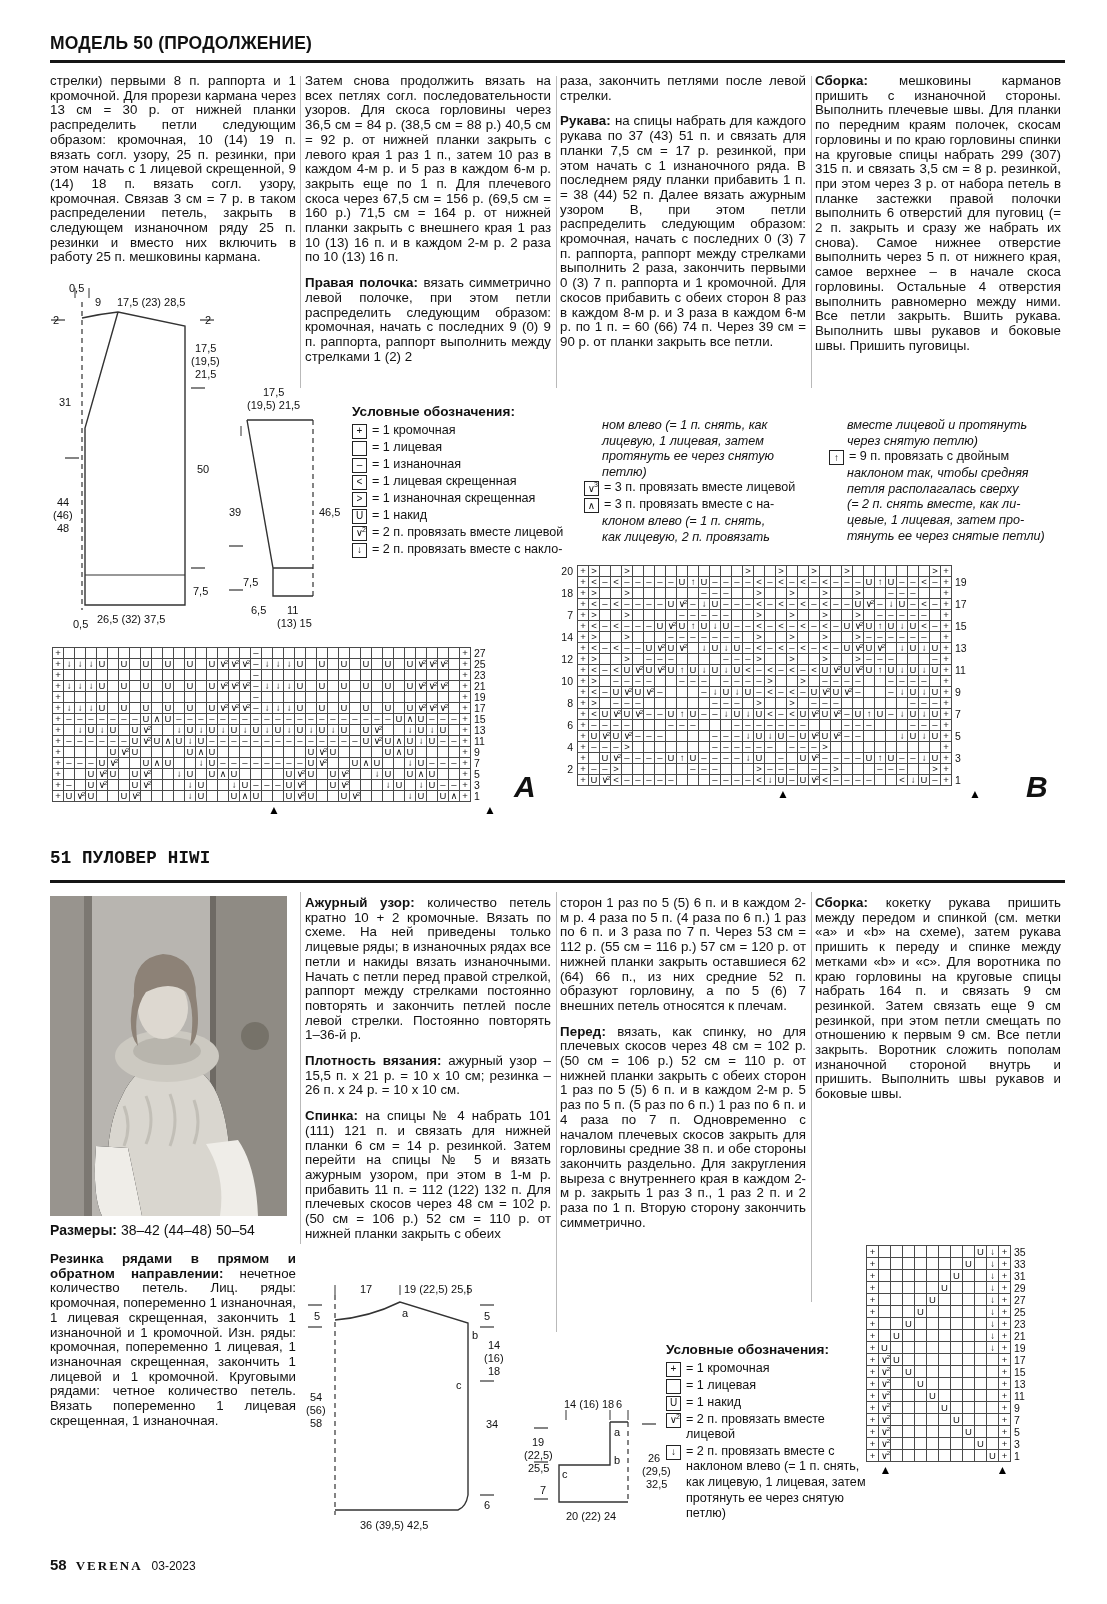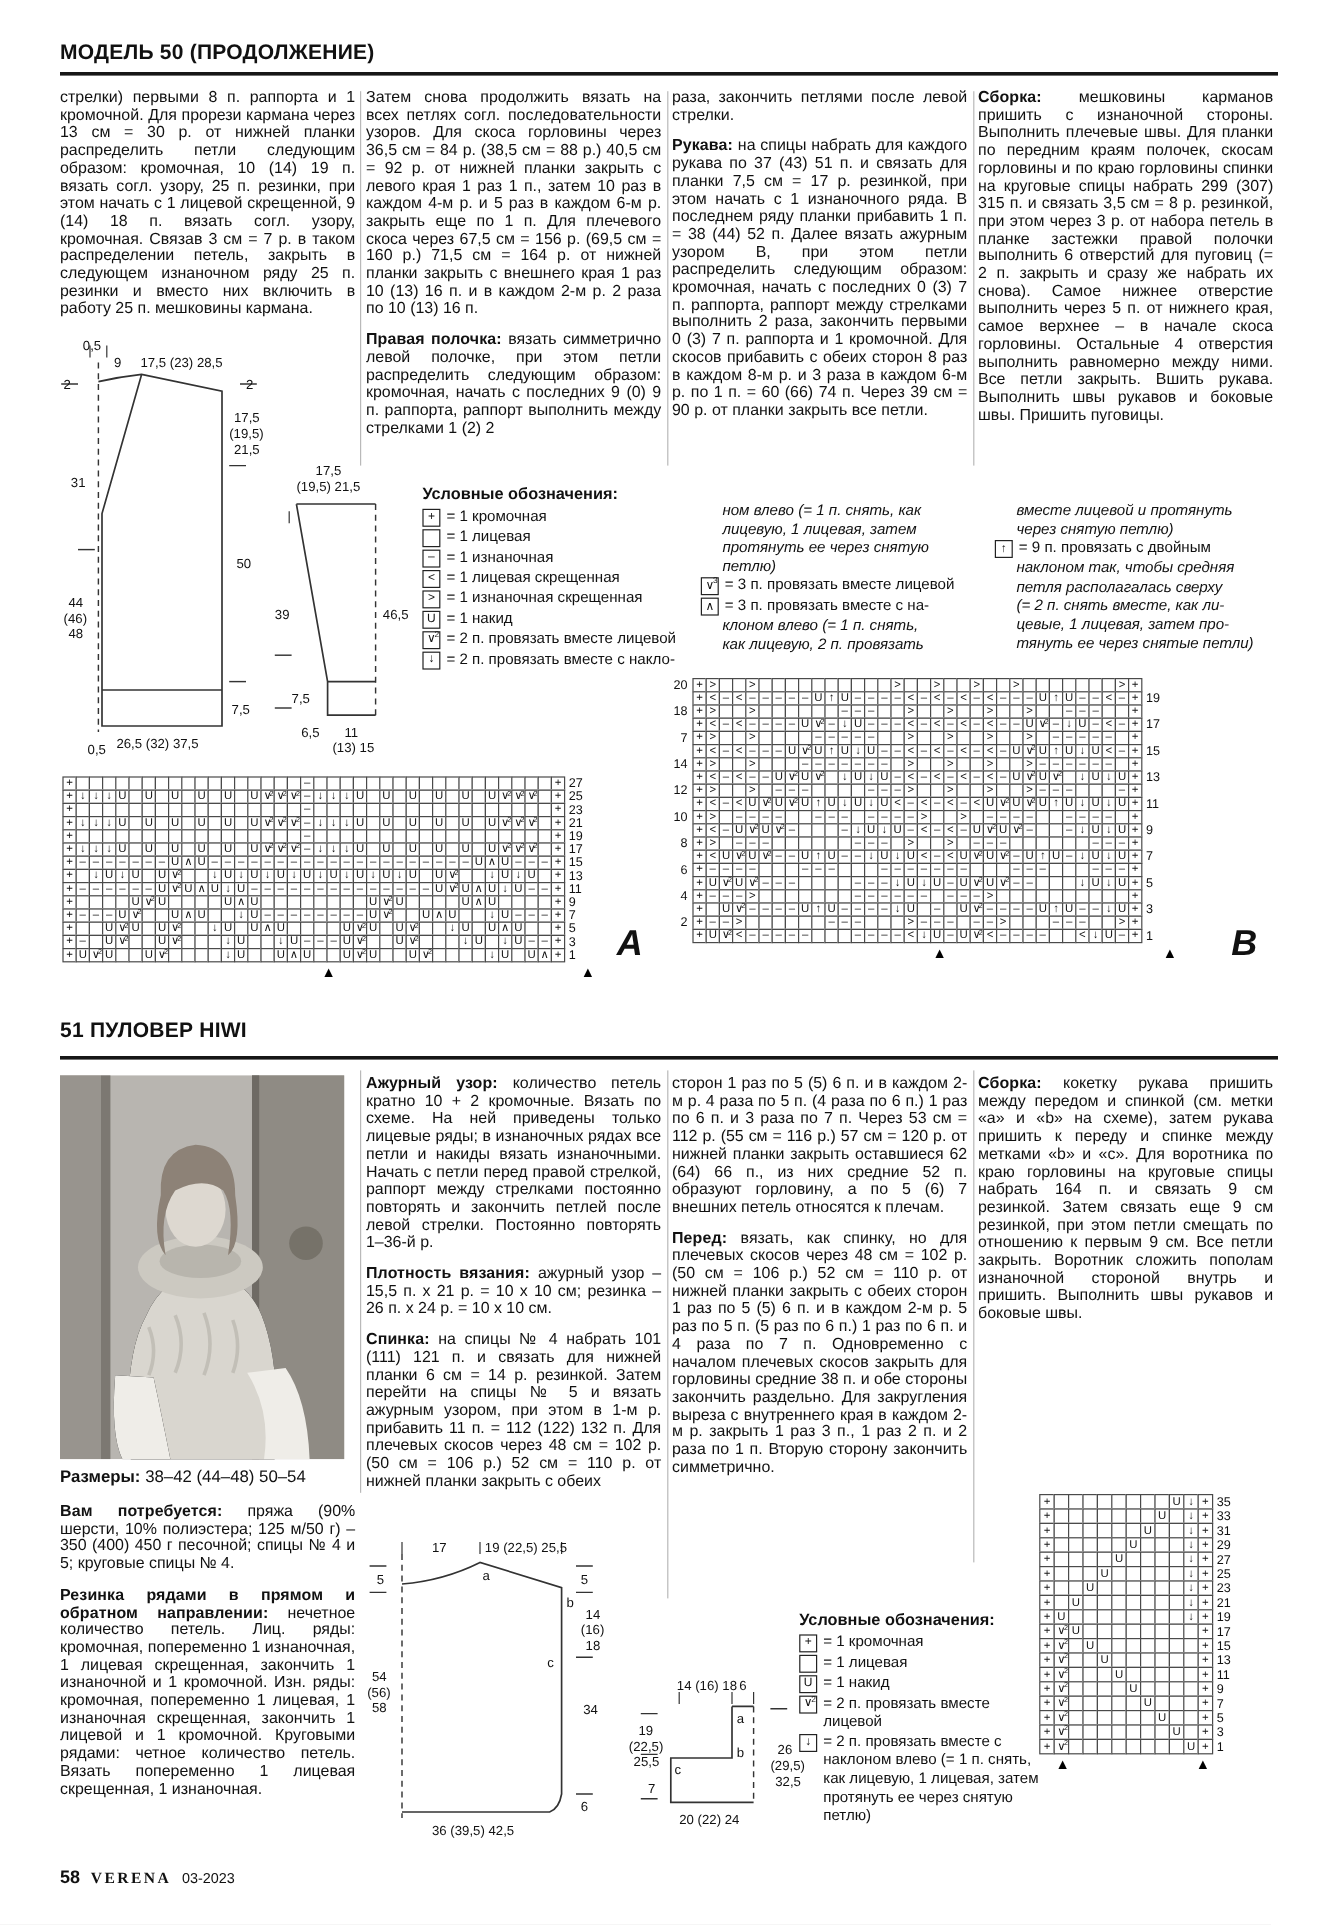--- a/index.html
+++ b/index.html
@@ -1529,21 +1529,21 @@
         <span class="ccell" style="width: 12px; height: 12px;">+</span>
         <span class="clab right">1</span>
       </div>
       <div class="arrowrow">
         <span class="arrow" style="left: 224px;">▲</span>
         <span class="arrow" style="left: 416px;">▲</span>
       </div>
     </div>
   <div class="chart-letter" style="left:1026px;top:770px;">В</div>
 
-  <div class="sec-title" style="left:50px;top:848px;">51 ПУЛОВЕР HIWI</div>
+  <div class="sec-title" style="left:50px;top:848px;font-family:Liberation Mono, monospace;">51 ПУЛОВЕР HIWI</div>
   <div class="rule" style="left:50px;top:880px;width:1015px;"></div>
 
   <svg class="abs" style="left:50px;top:896px;" width="237" height="320">
     <rect x="0" y="0" width="237" height="320" fill="#b8b5b0"></rect>
     <rect x="0" y="0" width="34" height="320" fill="#98948e"></rect>
     <rect x="34" y="0" width="8" height="320" fill="#7c7872"></rect>
     <rect x="160" y="0" width="77" height="320" fill="#8f8b84"></rect>
     <rect x="160" y="0" width="6" height="320" fill="#6e6a64"></rect>
     <circle cx="205" cy="140" r="14" fill="#767269"></circle>
     <path d="M 60 330 Q 50 240 72 200 Q 85 170 118 162 Q 155 168 168 200 Q 186 245 178 330 Z" fill="#d9d6cе"></path>
@@ -1557,21 +1557,20 @@
     <path d="M 156 248 Q 176 280 170 320 L 208 320 Q 206 270 188 244 Z" fill="#efede8"></path>
     <path d="M 74 210 q 8 20 0 40 M 96 200 q 10 24 0 48 M 120 198 q 10 26 0 52 M 144 204 q 8 22 0 44" stroke="#c2bfb7" stroke-width="3" fill="none"></path>
   </svg>
 
   <p class="sizes" style="left:50px;top:1222px;margin:0;">
     <b>Размеры:</b>
     <span>38–42 (44–48) 50–54</span>
   </p>
 
   <div class="col" style="left:50px;top:1252px;">
-      <p class="para"><b>Вам потребуется: </b>пряжа (90% шерсти, 10% полиэстера; 125 м/50 г) – 350 (400) 450 г песочной; спицы № 4 и 5; круговые спицы № 4.</p>
       <p class="para"><b>Резинка рядами в прямом и обратном направлении: </b>нечетное количество петель. Лиц. ряды: кромочная, попеременно 1 изнаночная, 1 лицевая скрещенная, закончить 1 изнаночной и 1 кромочной. Изн. ряды: кромочная, попеременно 1 лицевая, 1 изнаночная скрещенная, закончить 1 лицевой и 1 кромочной. Круговыми рядами: четное количество петель. Вязать попеременно 1 лицевая скрещенная, 1 изнаночная.</p>
     </div>
   <div class="col" style="left:305px;top:896px;">
       <p class="para"><b>Ажурный узор: </b>количество петель кратно 10 + 2 кромочные. Вязать по схеме. На ней приведены только лицевые ряды; в изнаночных рядах все петли и накиды вязать изнаночными. Начать с петли перед правой стрелкой, раппорт между стрелками постоянно повторять и закончить петлей после левой стрелки. Постоянно повторять 1–36-й р.</p>
       <p class="para"><b>Плотность вязания: </b>ажурный узор – 15,5 п. x 21 р. = 10 x 10 см; резинка – 26 п. x 24 р. = 10 x 10 см.</p>
       <p class="para"><b>Спинка: </b>на спицы № 4 набрать 101 (111) 121 п. и связать для нижней планки 6 см = 14 р. резинкой. Затем перейти на спицы № 5 и вязать ажурным узором, при этом в 1-м р. прибавить 11 п. = 112 (122) 132 п. Для плечевых скосов через 48 см = 102 р. (50 см = 106 р.) 52 см = 110 р. от нижней планки закрыть с обеих</p>
     </div>
   <div class="col" style="left:560px;top:896px;">
       <p class="para">сторон 1 раз по 5 (5) 6 п. и в каждом 2-м р. 4 раза по 5 п. (4 раза по 6 п.) 1 раз по 6 п. и 3 раза по 7 п. Через 53 см = 112 р. (55 см = 116 р.) 57 см = 120 р. от нижней планки закрыть оставшиеся 62 (64) 66 п., из них средние 52 п. образуют горловину, а по 5 (6) 7 внешних петель относятся к плечам.</p>
       <p class="para"><b>Перед: </b>вязать, как спинку, но для плечевых скосов через 48 см = 102 р. (50 см = 106 р.) 52 см = 110 р. от нижней планки закрыть с обеих сторон 1 раз по 5 (5) 6 п. и в каждом 2-м р. 5 раз по 5 п. (5 раз по 6 п.) 1 раз по 6 п. и 4 раза по 7 п. Одновременно с началом плечевых скосов закрыть для горловины средние 38 п. и обе стороны закончить раздельно. Для закругления выреза с внутреннего края в каждом 2-м р. закрыть 1 раз 3 п., 1 раз 2 п. и 2 раза по 1 п. Вторую сторону закончить симметрично.</p>

